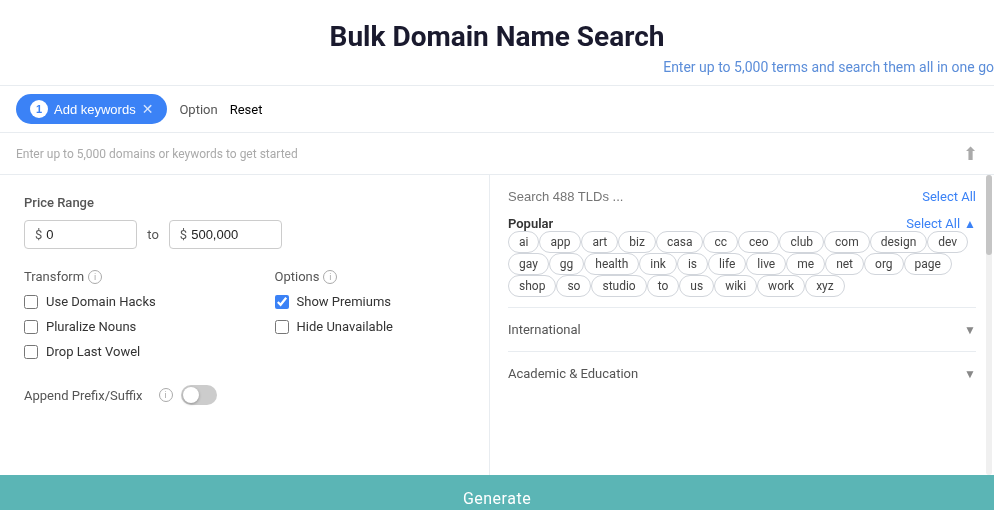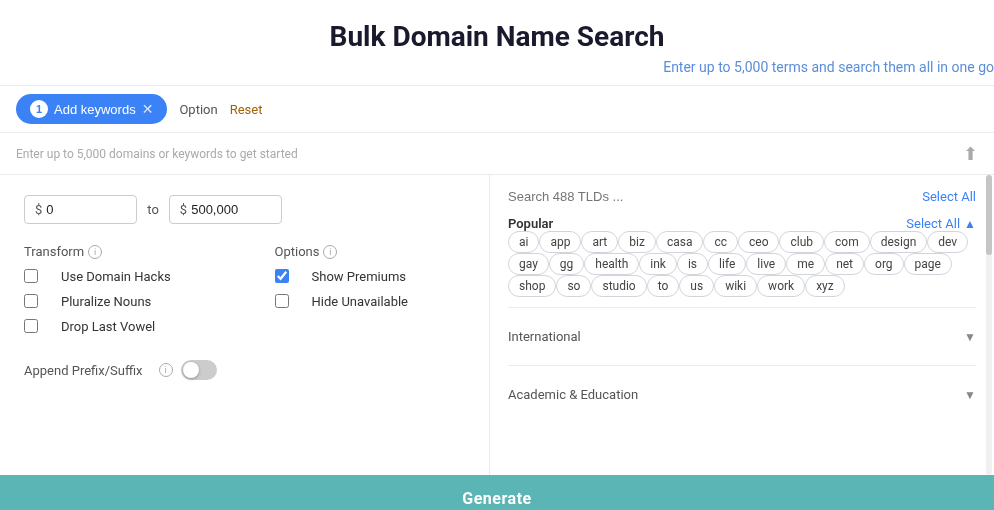--- a/index.html
+++ b/index.html
@@ -68,21 +68,21 @@
       font-size: 14px;
       opacity: 0.8;
     }
     .toolbar-option {
       font-size: 13px;
       color: #555;
       cursor: pointer;
     }
     .toolbar-reset {
       font-size: 13px;
-      color: #a16207;
+      color: #000000;
       cursor: pointer;
     }
     .search-bar-area {
       padding: 10px 16px;
       background: #fff;
       border-bottom: 1px solid #e8ecf0;
       display: flex;
       align-items: center;
       justify-content: space-between;
     }
@@ -170,22 +170,22 @@
       width: 14px;
       height: 14px;
       border-radius: 50%;
       border: 1px solid #aaa;
       color: #aaa;
       font-size: 9px;
       cursor: pointer;
     }
     .checkbox-item {
       display: flex;
-      align-items: flex-start;
-      gap: 23px;
+      align-items: flex-end;
+      gap: 8px;
       margin-bottom: 10px;
       font-size: 13px;
       color: #333;
     }
     .checkbox-item input[type="checkbox"] {
       width: 14px;
       height: 14px;
       accent-color: #3b82f6;
     }
     .checked-blue {
@@ -277,21 +277,21 @@
       padding: 3px 10px;
       font-size: 12px;
       color: #444;
       cursor: pointer;
       background: #fff;
     }
     .section-collapse {
       display: flex;
       align-items: center;
       justify-content: space-between;
-      padding: 21px 0;
+      padding: 14px 0;
       border-top: 1px solid #e8ecf0;
       cursor: pointer;
     }
     .section-collapse-label {
       font-size: 13px;
       color: #555;
     }
     .chevron-down {
       font-size: 12px;
       color: #888;
@@ -316,21 +316,21 @@
     }
     .generate-bar {
       background: #5bb5b5;
       text-align: center;
       padding: 14px;
       cursor: pointer;
     }
     .generate-btn-text {
       color: #fff;
       font-size: 16px;
-      font-weight: 700;
+      font-weight: 400;
       letter-spacing: 0.5px;
     }
   </style>
 </head>
 <body>
 
 <div class="page-wrapper">
 
   <div class="header">
     <h1>Bulk Domain Name Search</h1>
@@ -348,20 +348,21 @@
   </div>
 
   <div class="search-bar-area">
     <span class="search-placeholder">Enter up to 5,000 domains or keywords to get started</span>
     <span class="upload-icon">⬆</span>
   </div>
 
   <div class="main-content">
 
     <div class="left-panel">
+      <div class="price-range-label">Price Range</div>
       <div class="price-inputs">
         <div class="price-input-wrap">
           <span>$</span>
           <input type="text" value="0" style="">
         </div>
         <span class="to-label">to</span>
         <div class="price-input-wrap">
           <span>$</span>
           <input type="text" value="500,000" style="">
         </div>

